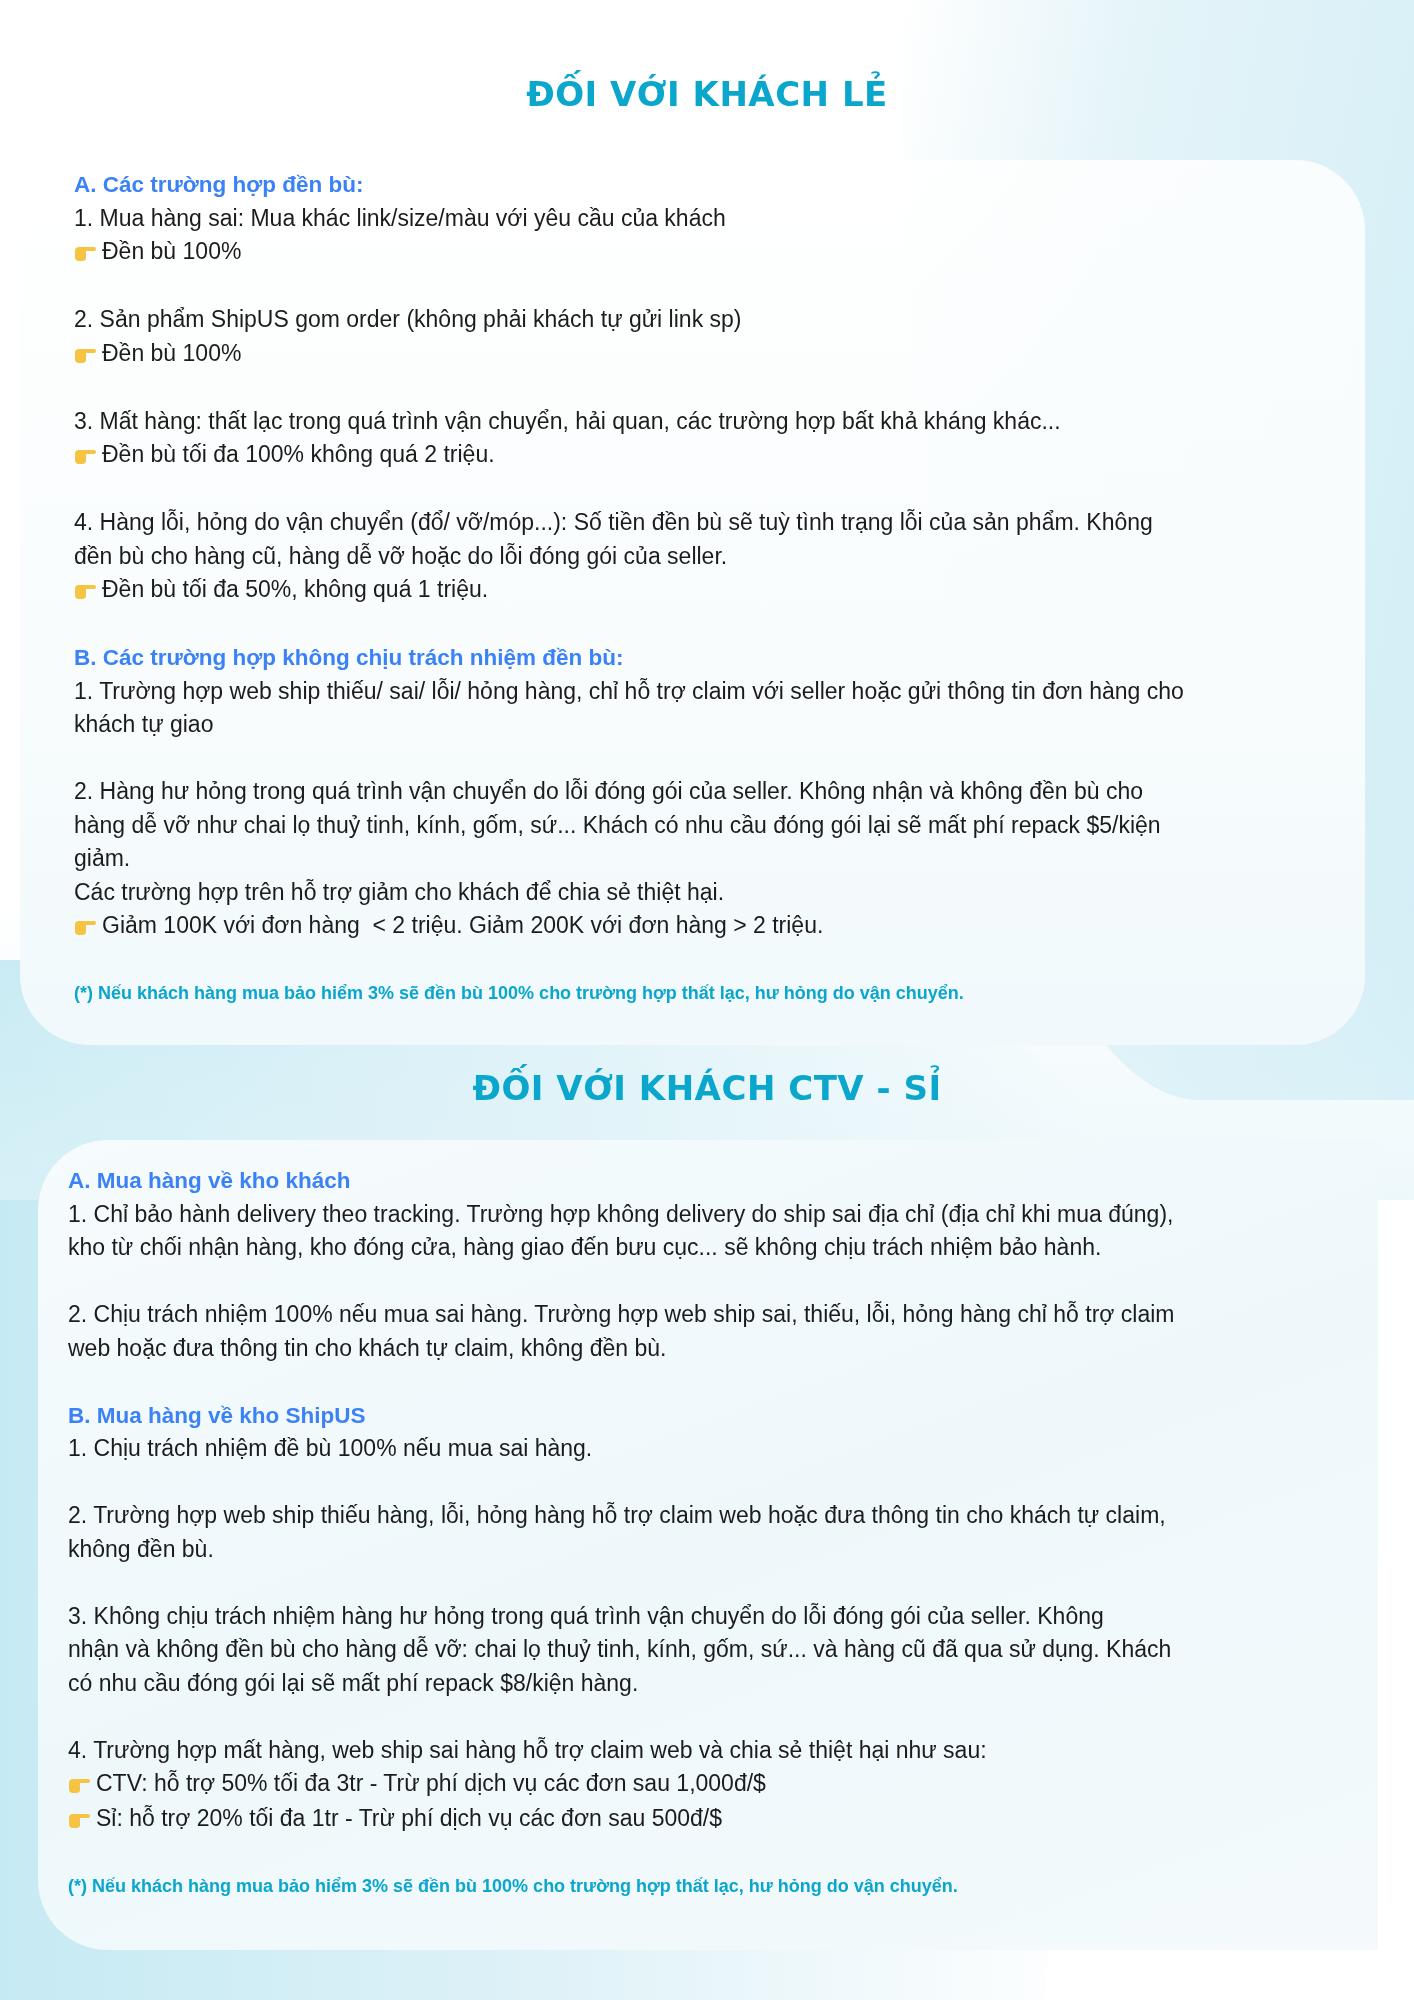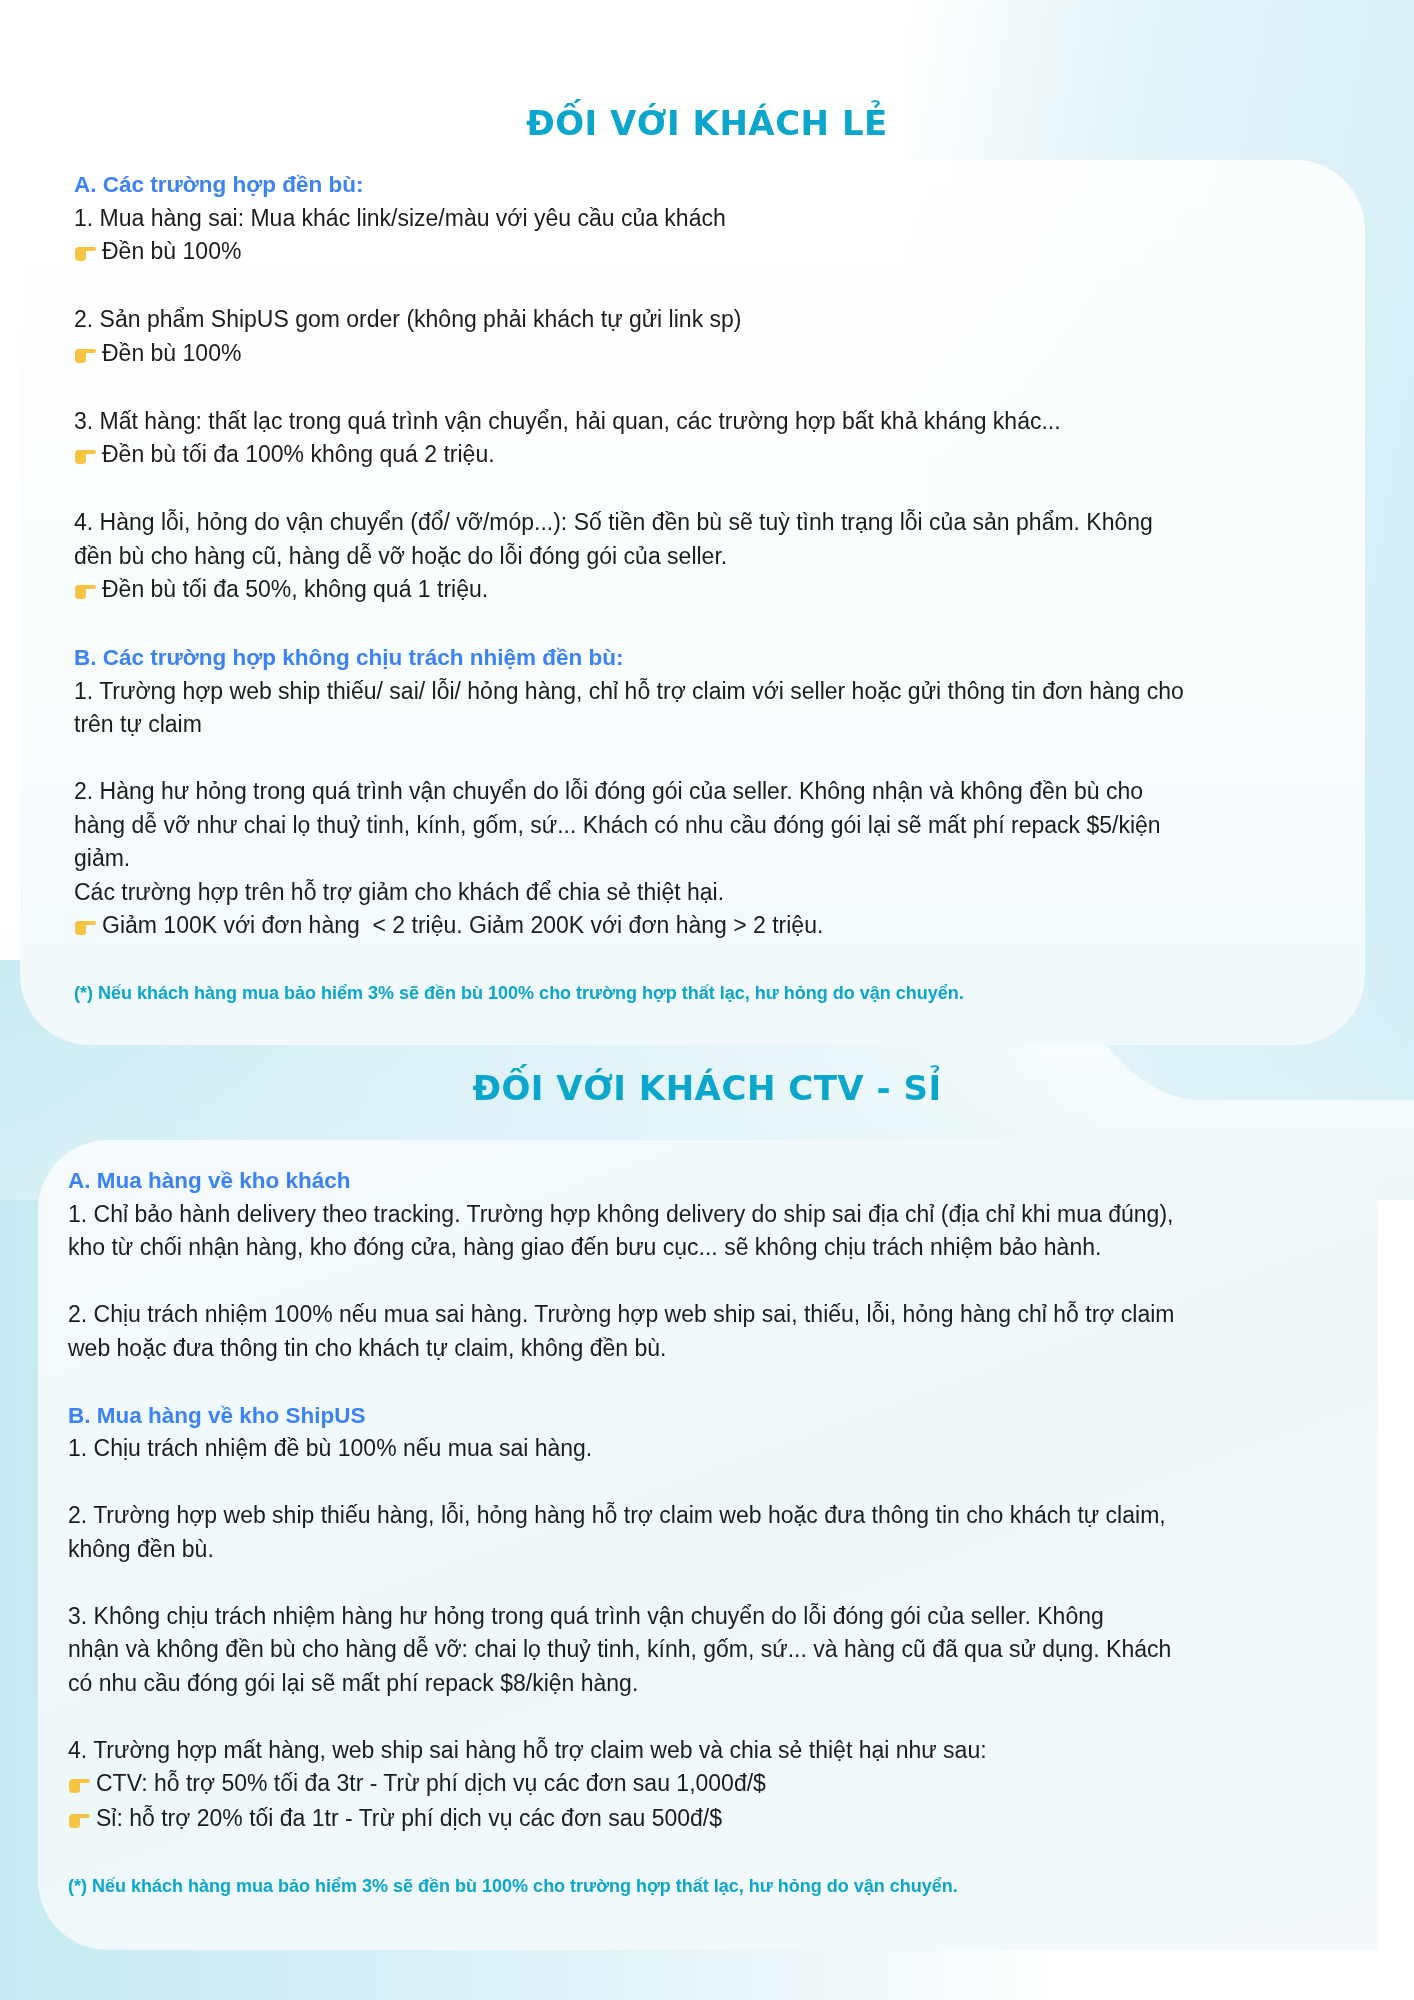--- a/index.html
+++ b/index.html
@@ -54,21 +54,21 @@
     .section-title {
       position: absolute;
       left: 0; width: 1414px;
       text-align: center;
       font-family: "DejaVu Sans", sans-serif;
       font-weight: bold;
       font-size: 34px;
       color: #0aa6cc;
       letter-spacing: 0.5px;
     }
-    .title-1 { top: 74px; margin-top: 29px; }
+    .title-1 { top: 74px; }
     .title-2 { top: 1068px; }
 
     .content {
       position: absolute;
       font-size: 23px;
       line-height: 33.5px;
     }
     .content-1 { left: 74px; top: 168px; width: 1300px; }
     .content-2 { left: 68px; top: 1164px; width: 1300px; }
 
@@ -126,21 +126,21 @@
 
   <div class="line">4. Hàng lỗi, hỏng do vận chuyển (đổ/ vỡ/móp...): Số tiền đền bù sẽ tuỳ tình trạng lỗi của sản phẩm. Không</div>
   <div class="line">đền bù cho hàng cũ, hàng dễ vỡ hoặc do lỗi đóng gói của seller.</div>
   <div class="line"><span class="bullet"><svg width="22" height="18" viewBox="0 0 22 18">
           <path d="M1 7 Q1 3 5 3 L20 3 Q22 3 22 5 Q22 7 20 7 L12 7 L12 14 Q12 17 8 17 L5 17 Q1 17 1 13 Z" fill="#f6c343"></path>
         </svg></span><span>Đền bù tối đa 50%, không quá 1 triệu.</span></div>
   <div class="gap"></div>
 
   <div class="sub-heading">B. Các trường hợp không chịu trách nhiệm đền bù:</div>
   <div class="line">1. Trường hợp web ship thiếu/ sai/ lỗi/ hỏng hàng, chỉ hỗ trợ claim với seller hoặc gửi thông tin đơn hàng cho</div>
-  <div class="line">trên tự claim</div>
+  <div class="line">khách tự giao</div>
   <div class="gap"></div>
 
   <div class="line">2. Hàng hư hỏng trong quá trình vận chuyển do lỗi đóng gói của seller. Không nhận và không đền bù cho</div>
   <div class="line">hàng dễ vỡ như chai lọ thuỷ tinh, kính, gốm, sứ... Khách có nhu cầu đóng gói lại sẽ mất phí repack $5/kiện</div>
   <div class="line">giảm.</div>
   <div class="line">Các trường hợp trên hỗ trợ giảm cho khách để chia sẻ thiệt hại.</div>
   <div class="line"><span class="bullet"><svg width="22" height="18" viewBox="0 0 22 18">
           <path d="M1 7 Q1 3 5 3 L20 3 Q22 3 22 5 Q22 7 20 7 L12 7 L12 14 Q12 17 8 17 L5 17 Q1 17 1 13 Z" fill="#f6c343"></path>
         </svg></span><span>Giảm 100K với đơn hàng  &lt; 2 triệu. Giảm 200K với đơn hàng &gt; 2 triệu.</span></div>
   <div class="gap"></div>

